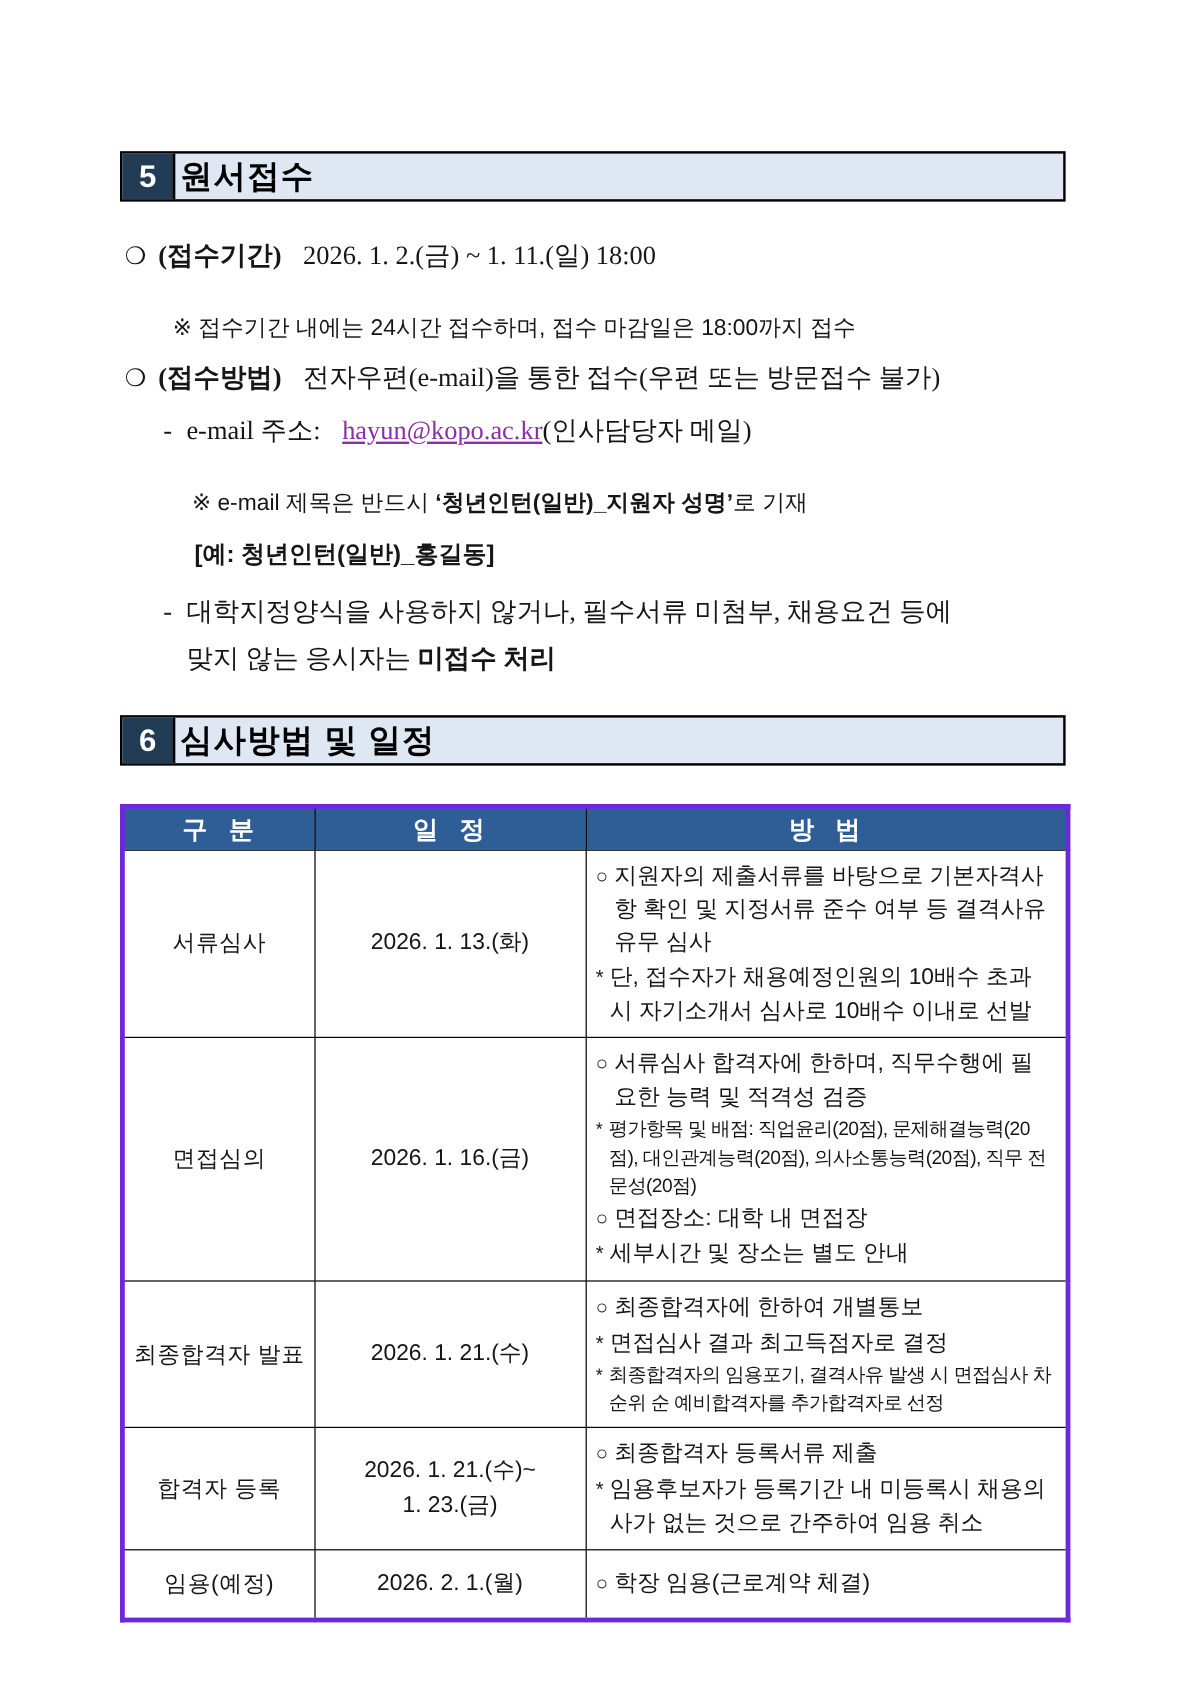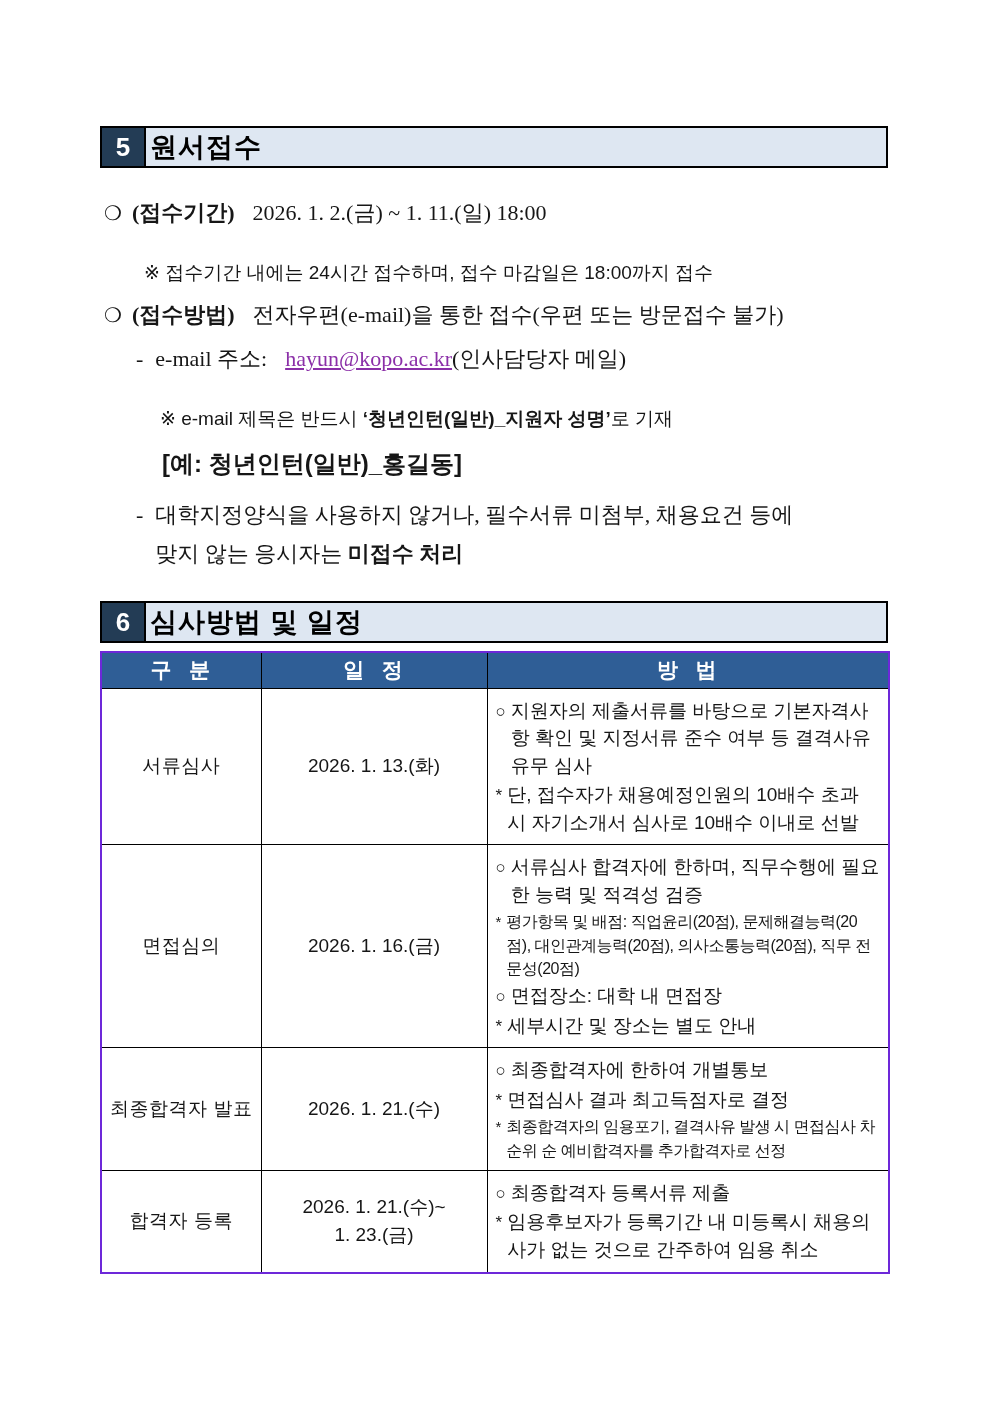--- a/index.html
+++ b/index.html
@@ -67,34 +67,34 @@
   .dash-line{font-size:22px;margin:14px 0 10px 32px;}
   .dash-line .dash{margin-right:12px;flex:none;}
   a.email{
     color:var(--link);
     text-decoration:underline;
     text-decoration-color:var(--link);
     margin:0 0 0 18px;
   }
   .note .bold-part{font-weight:bold;}
   .example{
-    font-size:24px;font-weight:bold;
+    font-size:20px;font-weight:bold;
     margin:16px 0 16px 58px;
     font-family:"Liberation Sans","DejaVu Sans",sans-serif;
   }
   .format-para{font-size:22px;line-height:1.75;margin:10px 0 6px 32px;}
   .format-para .dash{margin-right:12px;flex:none;}
   .format-body{display:block;}
   
   .sched-table{
     width:100%;
     border-collapse:collapse;
-    margin-top:8px;
+    margin-top:32px;
     table-layout:fixed;
-    border:2px solid #6d28d9;
+    border:4px solid #6d28d9;
   }
   .sched-table col.c1{width:160px;}
   .sched-table col.c2{width:226px;}
   .sched-table col.c3{width:402px;}
   .sched-table th{
     background:var(--table-header-bg);
     color:var(--table-header-text);
     font-size:21px;font-weight:bold;
     height:36px;
     border:1px solid #000;
@@ -255,17 +255,27 @@
             <div class="m-line">
                 <span class="mk">○</span>
                 <span class="mt">최종합격자 등록서류 제출</span>
               </div>
             <div class="m-line">
                 <span class="mk">*</span>
                 <span class="mt">임용후보자가 등록기간 내 미등록시 채용의사가 없는 것으로 간주하여 임용 취소</span>
               </div>
           </td>
         </tr>
+        <tr class="r5">
+          <td class="cat">임용(예정)</td>
+          <td class="date">2026. 2. 1.(월)</td>
+          <td class="methods">
+            <div class="m-line">
+                <span class="mk">○</span>
+                <span class="mt">학장 임용(근로계약 체결)</span>
+              </div>
+          </td>
+        </tr>
       </tbody>
     </table>
 
   </div>
 </div>
 
 </body></html>

